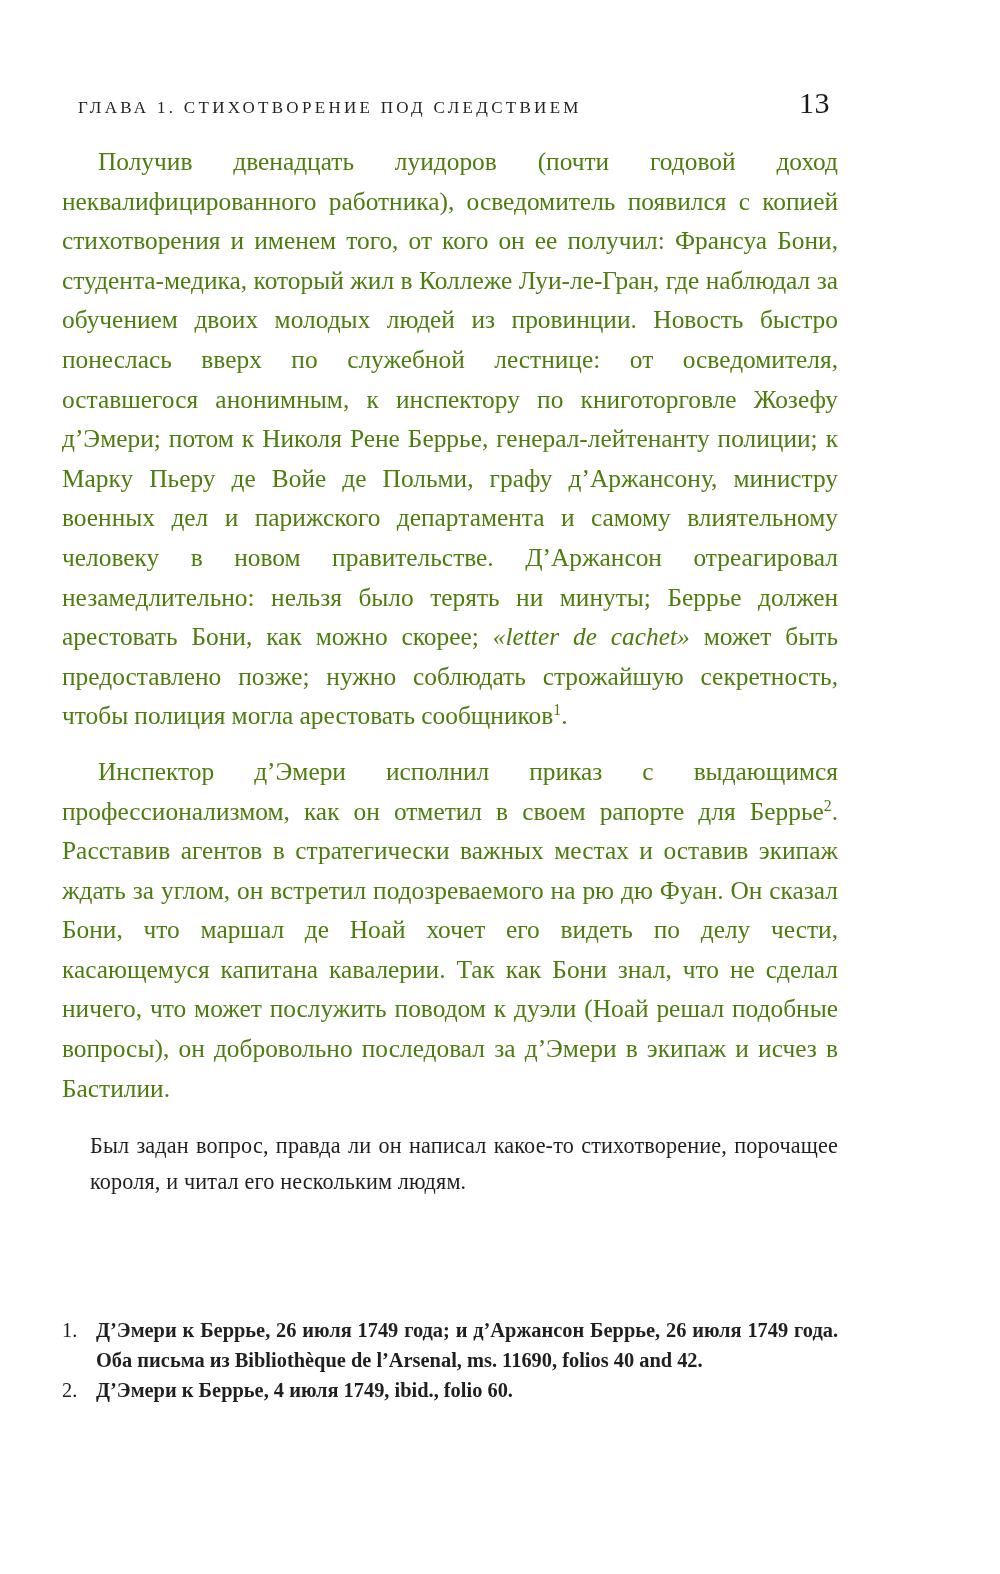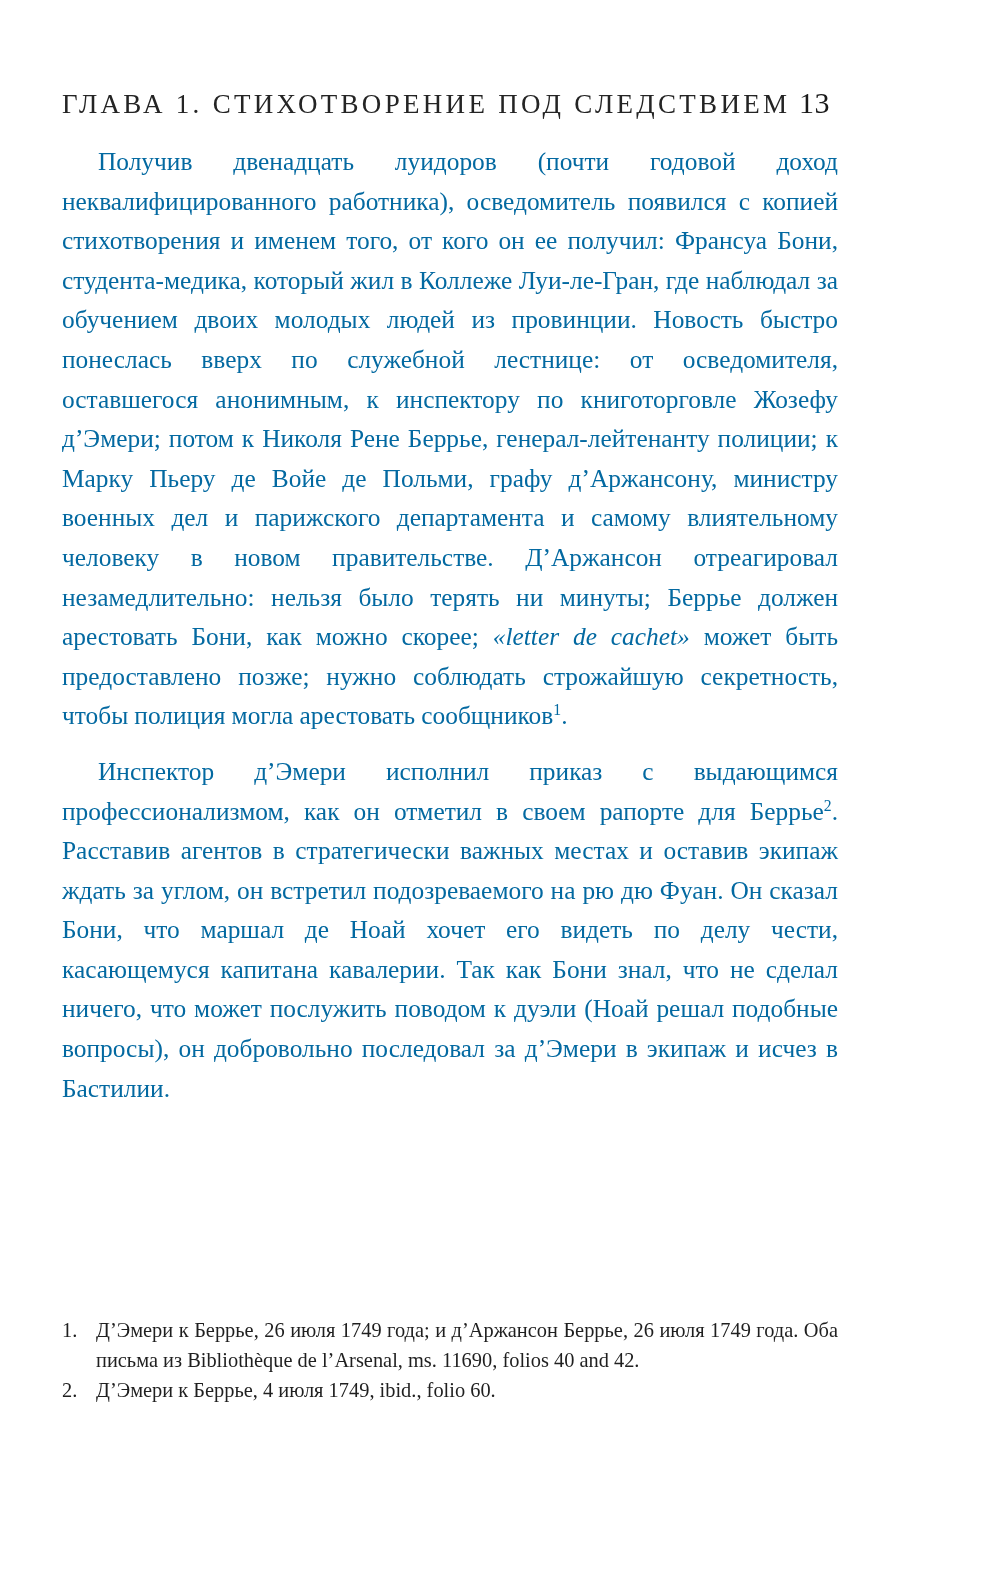--- a/index.html
+++ b/index.html
@@ -27,25 +27,26 @@
   .running-head {
     position: absolute;
     left: 62px;
     top: 86px;
     width: 776px;
     display: flex;
     align-items: baseline;
     justify-content: space-between;
   }
   .running-head-title {
-    font-size: 27px;
+    font-size: 17px;
     letter-spacing: 3.3px;
     color: #242424;
     white-space: nowrap;
     font-weight: 400;
+    margin-left: 16px;
   }
   .running-head-folio {
     font-size: 30px;
     color: #1a1a1a;
     letter-spacing: 0.5px;
     padding-right: 8px;
     font-weight: 400;
     text-align: center;
   }
 
@@ -56,21 +57,21 @@
     top: 142px;
     width: 776px;
   }
   p.para {
     margin: 0;
     font-size: 25.4px;
     line-height: 39.6px;
     text-align: justify;
     text-justify: inter-word;
     text-indent: 36px;
-    color: #0369a1;
+    color: #4d7c0f;
     hyphens: manual;
     word-spacing: -0.2px;
   }
   p.para + p.para {
     margin-top: 16px;
   }
   .italic-term {
     font-style: italic;
   }
   sup.fn-ref {
@@ -115,20 +116,21 @@
   }
   .footnote-number {
     flex: 0 0 34px;
     width: 34px;
     text-align: left;
     color: #1f1f1f;
   }
   .footnote-text {
     flex: 1 1 auto;
     text-align: justify;
+    font-weight: bold;
   }
 </style>
 </head>
 <body>
 
 <div class="page">
 
   <div class="running-head">
     <div class="running-head-title">ГЛАВА 1. СТИХОТВОРЕНИЕ ПОД СЛЕДСТВИЕМ</div>
     <div class="running-head-folio">13</div>
@@ -136,20 +138,21 @@
 
   <div class="body-block">
 
     <p class="para"><span>Получив двенадцать луидоров (почти годовой доход неквалифицированного работника), осведомитель появился с копией стихотворения и именем того, от кого он ее получил: Франсуа Бони, студента-медика, который жил в Коллеже Луи-ле-Гран, где наблюдал за обучением двоих молодых людей из провинции. Новость быстро понеслась вверх по служебной лестнице: от осведомителя, оставшегося анонимным, к инспектору по книготорговле Жозефу д’Эмери; потом к Николя Рене Беррье, генерал-лейтенанту полиции; к Марку Пьеру де Войе де Польми, графу д’Аржансону, министру военных дел и парижского департамента и самому влиятельному человеку в новом правительстве. Д’Аржансон отреагировал незамедлительно: нельзя было терять ни минуты; Беррье должен арестовать Бони, как можно скорее; </span><span class="italic-term">«letter de cachet»</span><span> может быть предоставлено позже; нужно соблюдать строжайшую секретность, чтобы полиция могла арестовать сообщников</span><sup class="fn-ref">1</sup><span>.</span></p>
 
     <p class="para"><span>Инспектор д’Эмери исполнил приказ с выдающимся профессионализмом, как он отметил в своем рапорте для Беррье</span><sup class="fn-ref">2</sup><span>. Расставив агентов в стратегически важных местах и оставив экипаж ждать за углом, он встретил подозреваемого на рю дю Фуан. Он сказал Бони, что маршал де Ноай хочет его видеть по делу чести, касающемуся капитана кавалерии. Так как Бони знал, что не сделал ничего, что может послужить поводом к дуэли (Ноай решал подобные вопросы), он добровольно последовал за д’Эмери в экипаж и исчез в Бастилии.</span></p>
 
   </div>
 
   <div class="extract-block">
+    <p class="extract">Был задан вопрос, правда ли он написал какое-то стихотворение, порочащее короля, и читал его нескольким людям.</p>
   </div>
 
   <div class="footnotes">
     <div class="footnote">
       <span class="footnote-number">1.</span>
       <span class="footnote-text">Д’Эмери к Беррье, 26 июля 1749 года; и д’Аржансон Беррье, 26 июля 1749 года. Оба письма из Bibliothèque de l’Arsenal, ms. 11690, folios 40 and 42.</span>
     </div>
     <div class="footnote">
       <span class="footnote-number">2.</span>
       <span class="footnote-text">Д’Эмери к Беррье, 4 июля 1749, ibid., folio 60.</span>

